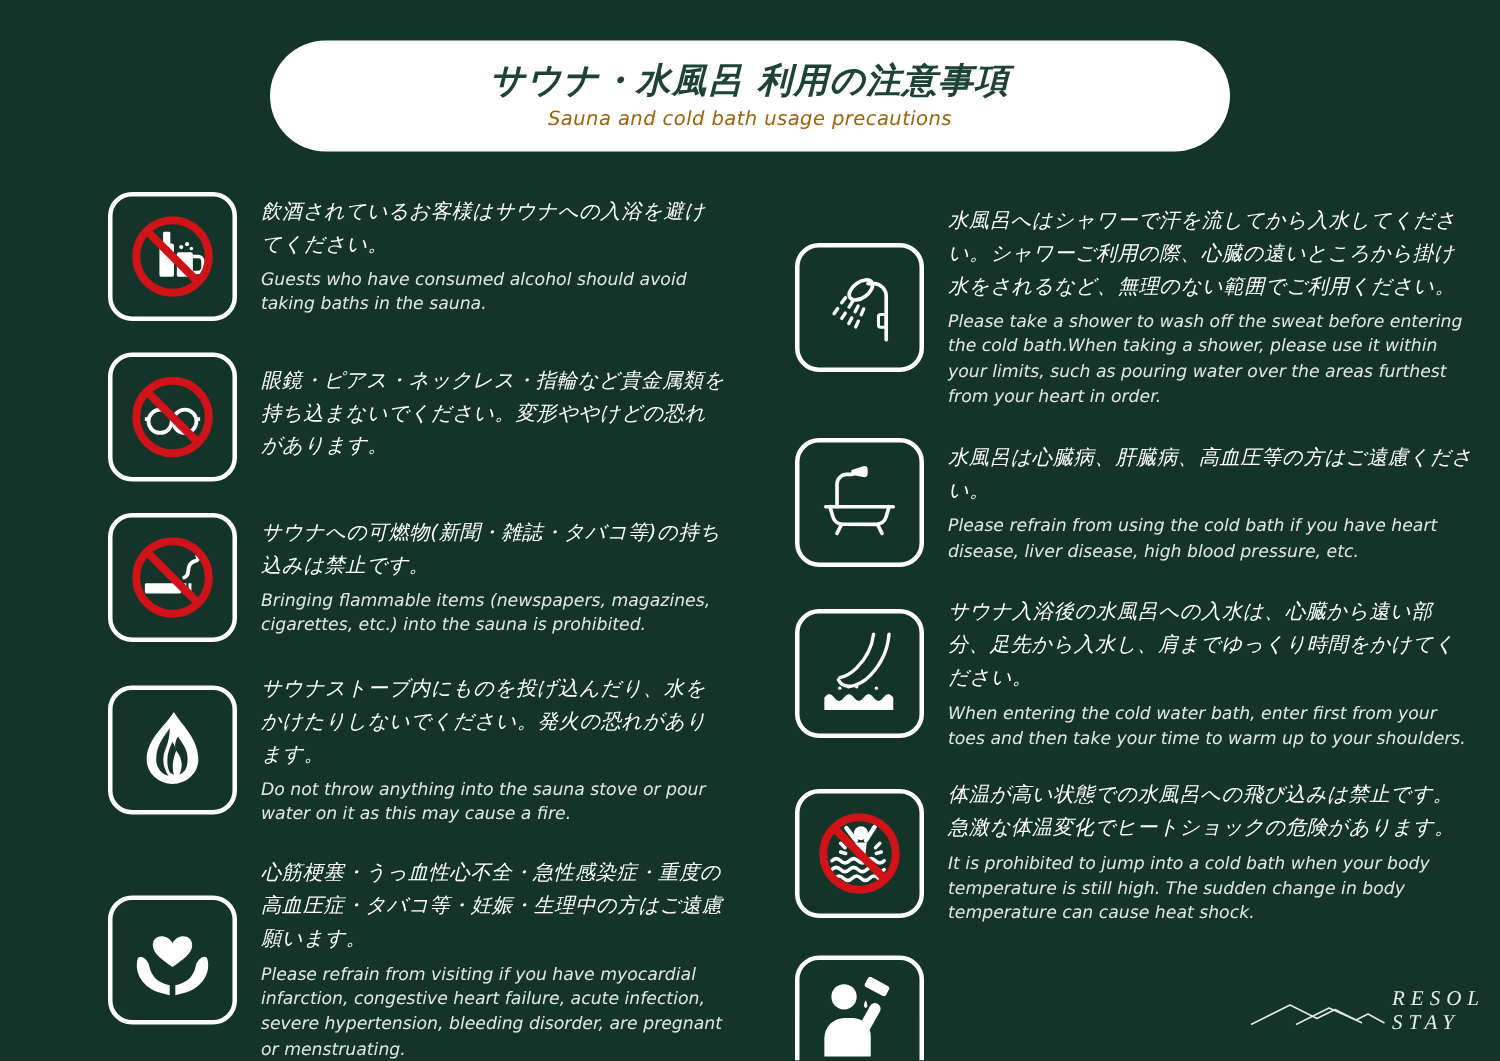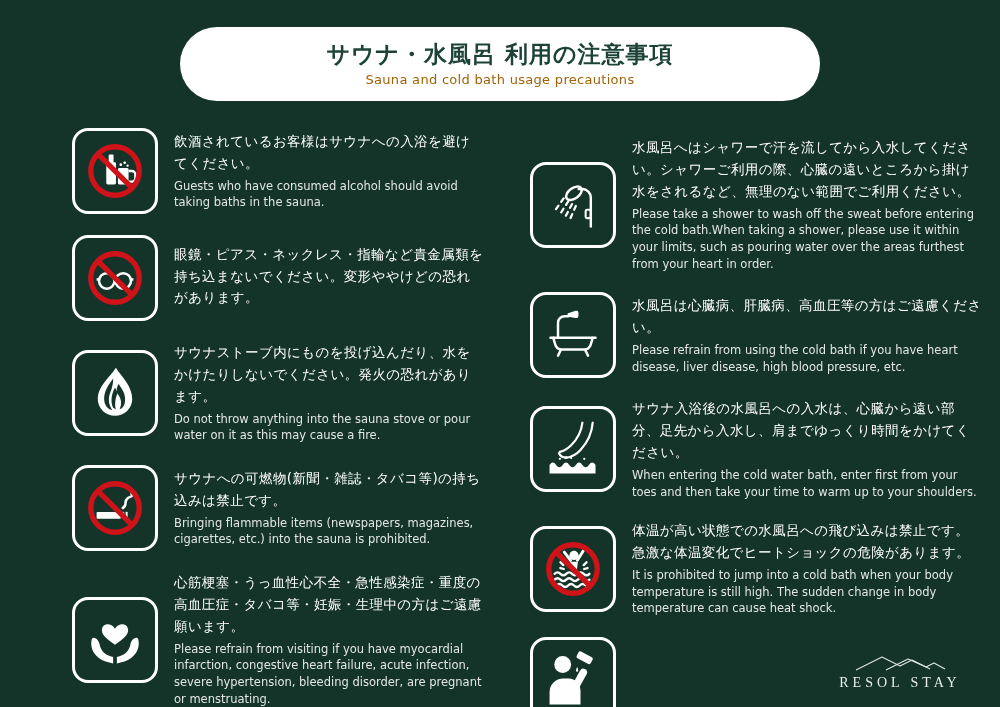--- a/index.html
+++ b/index.html
@@ -1,20 +1,21 @@
 <!DOCTYPE html>
 <html><head>
 <meta charset="utf-8">
 <style>
   html,body{margin:0;padding:0;background:#0e2a22;}
   .poster{
     position:relative;width:1000px;height:707px;overflow:hidden;
     background:#143429;
     font-family:"DejaVu Sans","Liberation Sans",sans-serif;
     color:#ffffff;
+    font-style:italic;
   }
   
   .header-pill{
     position:absolute;left:180px;top:27px;width:640px;height:74px;
     background:#ffffff;border-radius:40px;
     display:flex;flex-direction:column;align-items:center;justify-content:center;
   }
   .header-title{
     font-size:23px;font-weight:700;color:#1d4237;letter-spacing:1px;line-height:1.2;
   }
@@ -35,21 +36,21 @@
   .texts{flex:1;}
   .jp{
     margin:0 0 3px 0;font-size:13.5px;line-height:1.62;letter-spacing:.4px;color:#ffffff;
   }
   .en{
     margin:0;font-size:11.5px;line-height:1.45;color:rgba(255,255,255,.88);
   }
   
   .brand{
     position:absolute;right:30px;bottom:16px;width:140px;
-    display:flex;flex-direction:column;align-items:center;gap:2px;
+    display:flex;flex-direction:row;align-items:center;gap:2px;
   }
   .brand-name{
     font-family:"Liberation Serif","DejaVu Serif",serif;
     font-size:14px;letter-spacing:4px;color:#e8ede9;
   }
   svg{display:block;}
 </style>
 </head>
 <body>
 
@@ -98,49 +99,49 @@
           <line x1="14.5" y1="14.5" x2="49.5" y2="49.5" stroke="#cf1318" stroke-width="5.5"></line>
         </svg>
       </div>
       <div class="texts">
         <p class="jp">眼鏡・ピアス・ネックレス・指輪など貴金属類を持ち込まないでください。変形ややけどの恐れがあります。</p>
       </div>
     </div>
 
     <div class="item">
       <div class="icon-box">
+        <svg width="62" height="62" viewBox="0 0 64 64">
+          <g fill="#fff">
+            <rect x="13" y="36" width="25" height="7" rx="1"></rect>
+            <rect x="39.5" y="36" width="2" height="7"></rect>
+            <rect x="43" y="36" width="2" height="7"></rect>
+          </g>
+          <path d="M40 32 c5 -2 1 -7 5 -10 c3 -2.5 5.5 -0.5 4 -5" fill="none" stroke="#fff" stroke-width="2.6" stroke-linecap="round"></path>
+          <circle cx="32" cy="32" r="25" fill="none" stroke="#cf1318" stroke-width="5.5"></circle>
+          <line x1="14.5" y1="14.5" x2="49.5" y2="49.5" stroke="#cf1318" stroke-width="5.5"></line>
+        </svg>
+      </div>
+      <div class="texts">
+        <p class="jp">サウナへの可燃物(新聞・雑誌・タバコ等)の持ち込みは禁止です。</p>
+        <p class="en">Bringing flammable items (newspapers, magazines, cigarettes, etc.) into the sauna is prohibited.</p>
+      </div>
+    </div>
+
+    <div class="item">
+      <div class="icon-box">
         <svg width="58" height="58" viewBox="0 0 64 64">
           <path d="M33 4 C26 15 13 24 13 39 a19 18 0 0 0 38 0 C51 24 40 15 33 4 Z" fill="#fff"></path>
           <path d="M30 16 C25 23 20 29 20 39 a11 12 0 0 0 9 12 C25 45 24 38 27 31 C29 26 30 21 30 16 Z" fill="#143429"></path>
           <path d="M36 22 C40 28 44 33 43 41 a9 10 0 0 1 -6 9 C40 44 39 38 35 33 C33 30 34 25 36 22 Z" fill="#143429"></path>
           <path d="M32 26 C29 32 27 38 29 46 a5 5 0 0 0 4 4 C31 44 33 36 35 32 Z" fill="#143429"></path>
         </svg>
       </div>
       <div class="texts">
         <p class="jp">サウナストーブ内にものを投げ込んだり、水をかけたりしないでください。発火の恐れがあります。</p>
         <p class="en">Do not throw anything into the sauna stove or pour water on it as this may cause a fire.</p>
-      </div>
-    </div>
-
-    <div class="item">
-      <div class="icon-box">
-        <svg width="62" height="62" viewBox="0 0 64 64">
-          <g fill="#fff">
-            <rect x="13" y="36" width="25" height="7" rx="1"></rect>
-            <rect x="39.5" y="36" width="2" height="7"></rect>
-            <rect x="43" y="36" width="2" height="7"></rect>
-          </g>
-          <path d="M40 32 c5 -2 1 -7 5 -10 c3 -2.5 5.5 -0.5 4 -5" fill="none" stroke="#fff" stroke-width="2.6" stroke-linecap="round"></path>
-          <circle cx="32" cy="32" r="25" fill="none" stroke="#cf1318" stroke-width="5.5"></circle>
-          <line x1="14.5" y1="14.5" x2="49.5" y2="49.5" stroke="#cf1318" stroke-width="5.5"></line>
-        </svg>
-      </div>
-      <div class="texts">
-        <p class="jp">サウナへの可燃物(新聞・雑誌・タバコ等)の持ち込みは禁止です。</p>
-        <p class="en">Bringing flammable items (newspapers, magazines, cigarettes, etc.) into the sauna is prohibited.</p>
       </div>
     </div>
 
     <div class="item">
       <div class="icon-box">
         <svg width="60" height="60" viewBox="0 0 64 64">
           <path d="M32 20 c3.5 -7 14 -6.5 14 1.5 c0 6 -7 10.5 -14 15.5 c-7 -5 -14 -9.5 -14 -15.5 c0 -8 10.5 -8.5 14 -1.5 Z" fill="#fff"></path>
           <path d="M7 32 c-2 10 4 19 15 23 l8 2 l0 -7 c-8 -1.5 -13 -6 -14.5 -13.5 c-1 -5.5 -7.5 -9.5 -8.5 -4.5 Z" fill="#fff"></path>
           <path d="M57 32 c2 10 -4 19 -15 23 l-8 2 l0 -7 c8 -1.5 13 -6 14.5 -13.5 c1 -5.5 7.5 -9.5 8.5 -4.5 Z" fill="#fff"></path>
         </svg>

